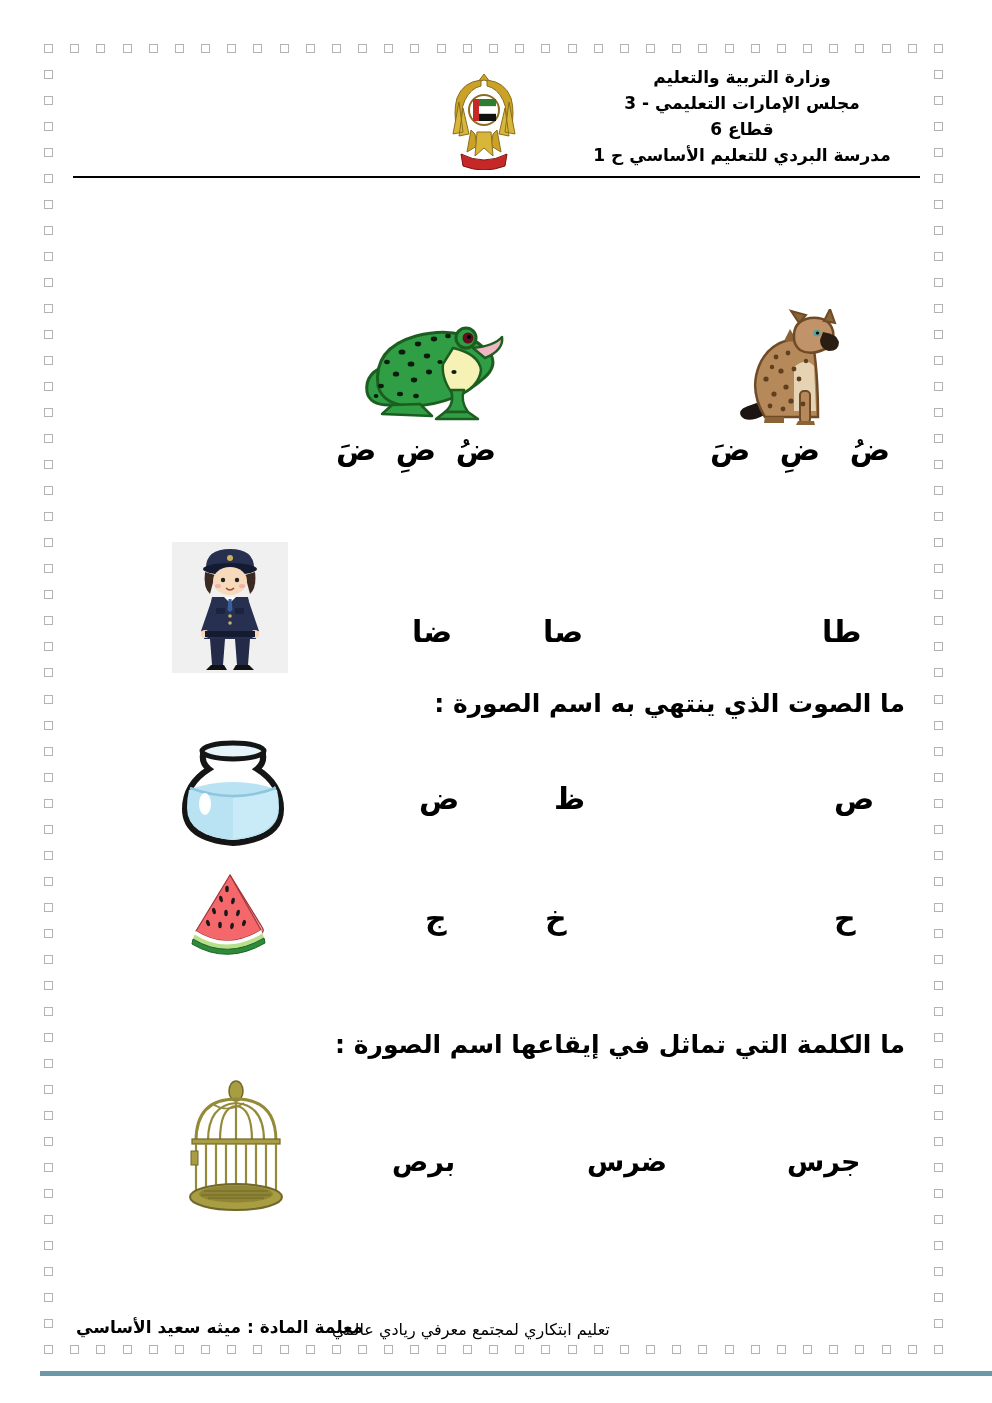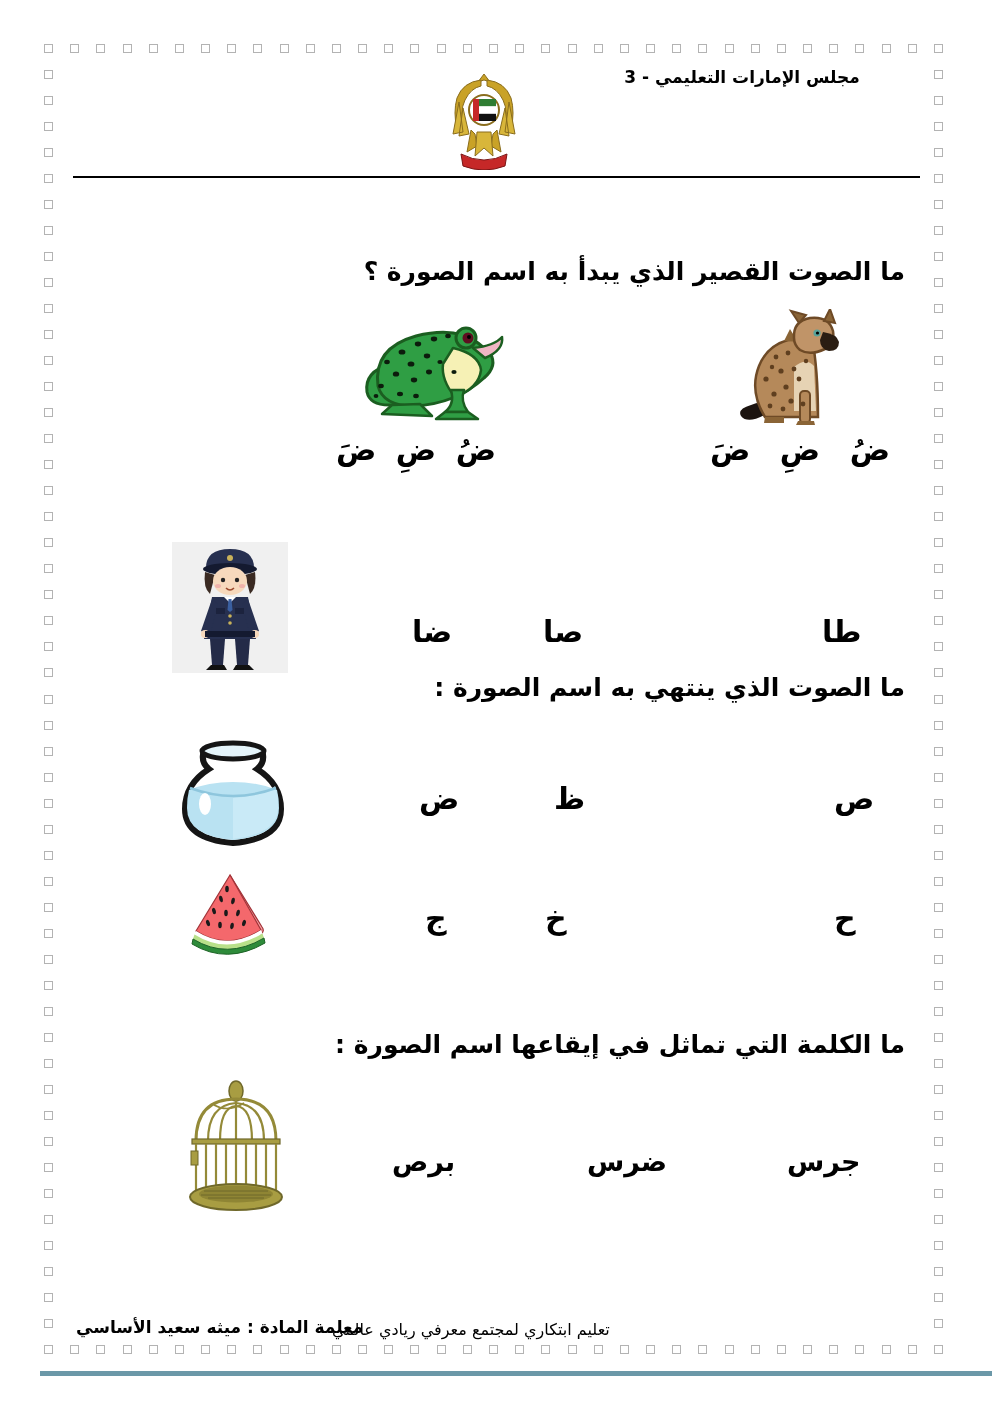--- a/index.html
+++ b/index.html
@@ -14,21 +14,21 @@
   .hdr-text{position:absolute;left:556px;top:64px;width:372px;text-align:center;direction:rtl;
             font-weight:bold;font-size:17px;line-height:26px;}
   .hdr-rule{position:absolute;left:73px;top:176px;width:847px;height:2px;background:#000;}
 
   .title{position:absolute;left:360px;top:198px;width:290px;text-align:center;direction:rtl;
          font-weight:bold;font-size:23px;}
 
   .prompt{position:absolute;right:87px;direction:rtl;font-weight:bold;font-size:25px;white-space:nowrap;}
   .q1-prompt{top:257px;}
   .q2-prompt{top:505px;}
-  .q3-prompt{top:673px;}
+  .q3-prompt{top:689px;}
   .q4-prompt{top:1030px;}
 
   
   .frog{position:absolute;left:356px;top:306px;width:150px;height:120px;}
   .hyena{position:absolute;left:736px;top:309px;width:112px;height:118px;}
   .optgroup{position:absolute;top:432px;display:flex;justify-content:space-between;direction:rtl;
             font-weight:bold;font-size:30px;}
   .optgroup.g-right{left:710px;width:180px;}
   .optgroup.g-left{left:336px;width:160px;}
 
@@ -242,26 +242,28 @@
     <g>
       <rect x="28" y="27" width="6" height="22" fill="#c62828"></rect>
       <rect x="34" y="27" width="17" height="7.4" fill="#2e7d32"></rect>
       <rect x="34" y="34.4" width="17" height="7.4" fill="#fff"></rect>
       <rect x="34" y="41.8" width="17" height="7.2" fill="#111"></rect>
     </g>
     <path d="M16 82 Q39 94 62 82 L60 94 Q39 102 18 94 Z" fill="#c62828" stroke="#7a1414" stroke-width="1"></path>
   </svg>
 
   <div class="hdr-text">
+    <div>وزارة التربية والتعليم</div>
     <div>مجلس الإمارات التعليمي - 3</div>
+    <div>قطاع 6</div>
+    <div>مدرسة البردي للتعليم الأساسي ح 1</div>
   </div>
   <div class="hdr-rule"></div>
 
 
-  <div class="prompt q1-prompt">ما الصوت القصير الذي يبدأ به اسم الصورة ؟</div>
 
   <svg class="frog" viewBox="0 0 150 120">
     <g stroke="#1b5e20" stroke-width="3" stroke-linejoin="round">
       <path d="M34 58 Q8 66 11 86 Q14 100 36 99 L62 96 Q42 84 46 68 Z" fill="#2f9e44"></path>
       <path d="M22 80 Q17 42 60 30 Q100 20 122 37 L134 47 Q142 60 128 72 Q100 98 58 100 Q27 100 22 80 Z" fill="#2f9e44"></path>
       <path d="M97 42 Q123 48 125 64 Q123 82 99 91 Q85 74 87 58 Z" fill="#f6f1b5" stroke-width="2.5"></path>
       <path d="M117 42 Q138 40 146 31 Q148 44 129 52 Z" fill="#f0b6c4" stroke-width="2.5"></path>
       <path d="M95 84 Q99 98 89 106 L112 106 Q104 95 108 84 Z" fill="#2f9e44" stroke-width="2.5"></path>
       <path d="M36 99 L64 98 L76 110 L26 108 Z" fill="#2f9e44" stroke-width="2.5"></path>
       <path d="M89 106 L112 106 L122 113 L80 113 Z" fill="#2f9e44" stroke-width="2.5"></path>

